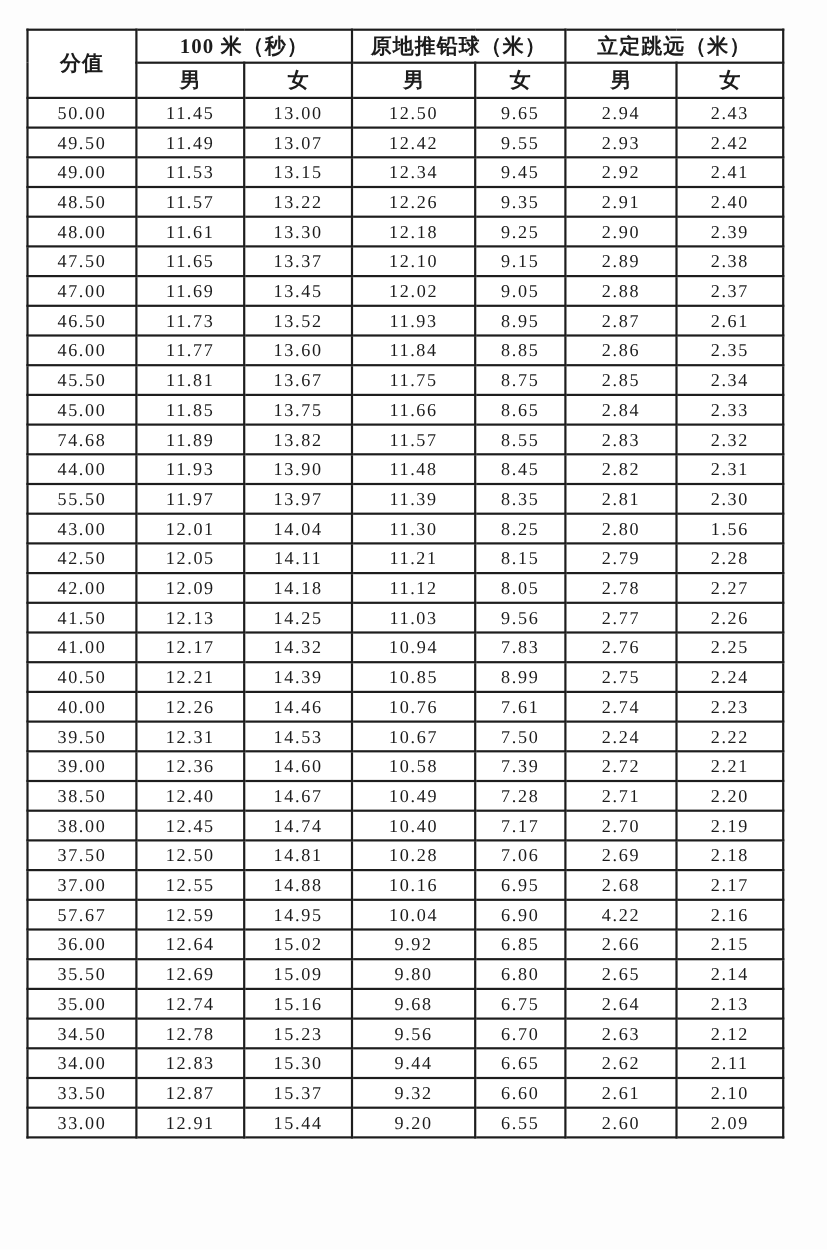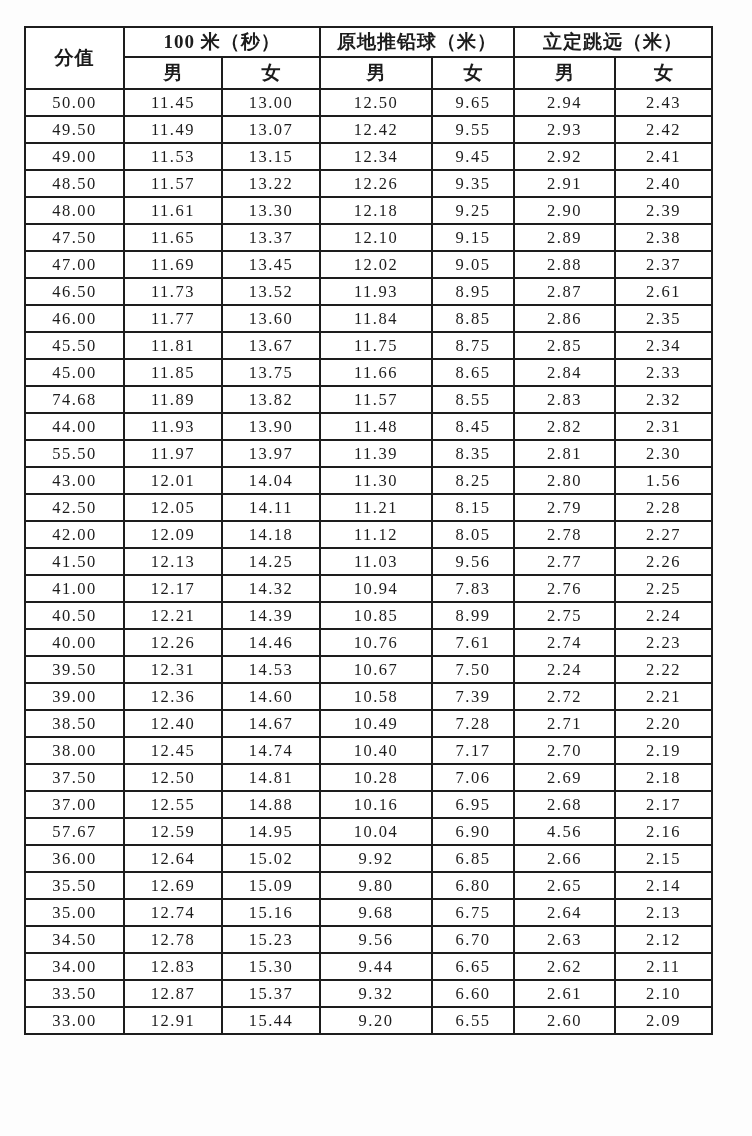--- a/index.html
+++ b/index.html
@@ -329,21 +329,21 @@
           <td>6.95</td>
           <td>2.68</td>
           <td>2.17</td>
         </tr>
         <tr>
           <td>57.67</td>
           <td>12.59</td>
           <td>14.95</td>
           <td>10.04</td>
           <td>6.90</td>
-          <td>4.56</td>
+          <td>4.22</td>
           <td>2.16</td>
         </tr>
         <tr>
           <td>36.00</td>
           <td>12.64</td>
           <td>15.02</td>
           <td>9.92</td>
           <td>6.85</td>
           <td>2.66</td>
           <td>2.15</td>

